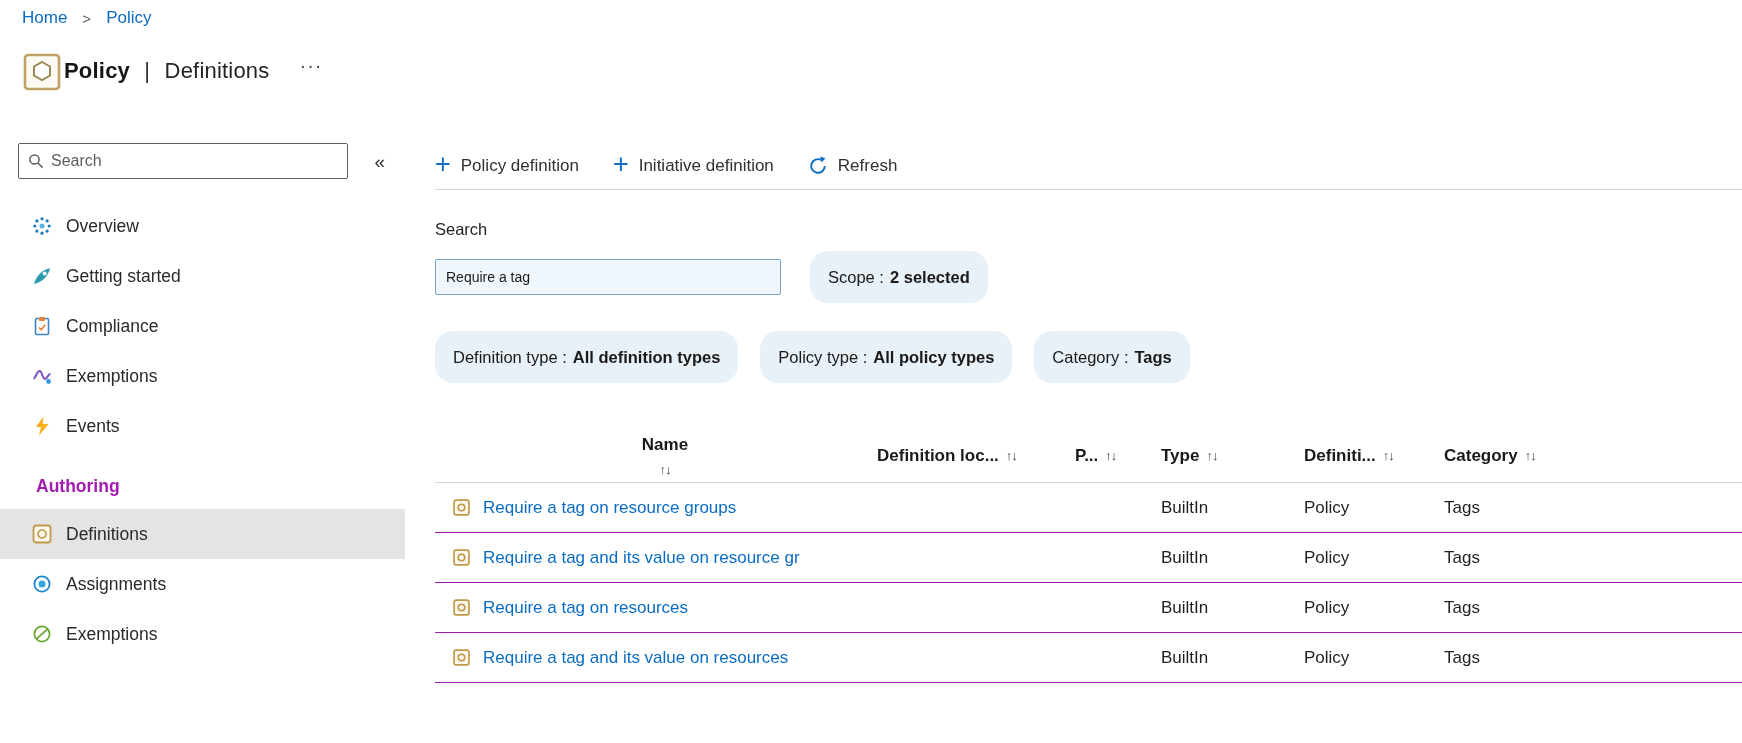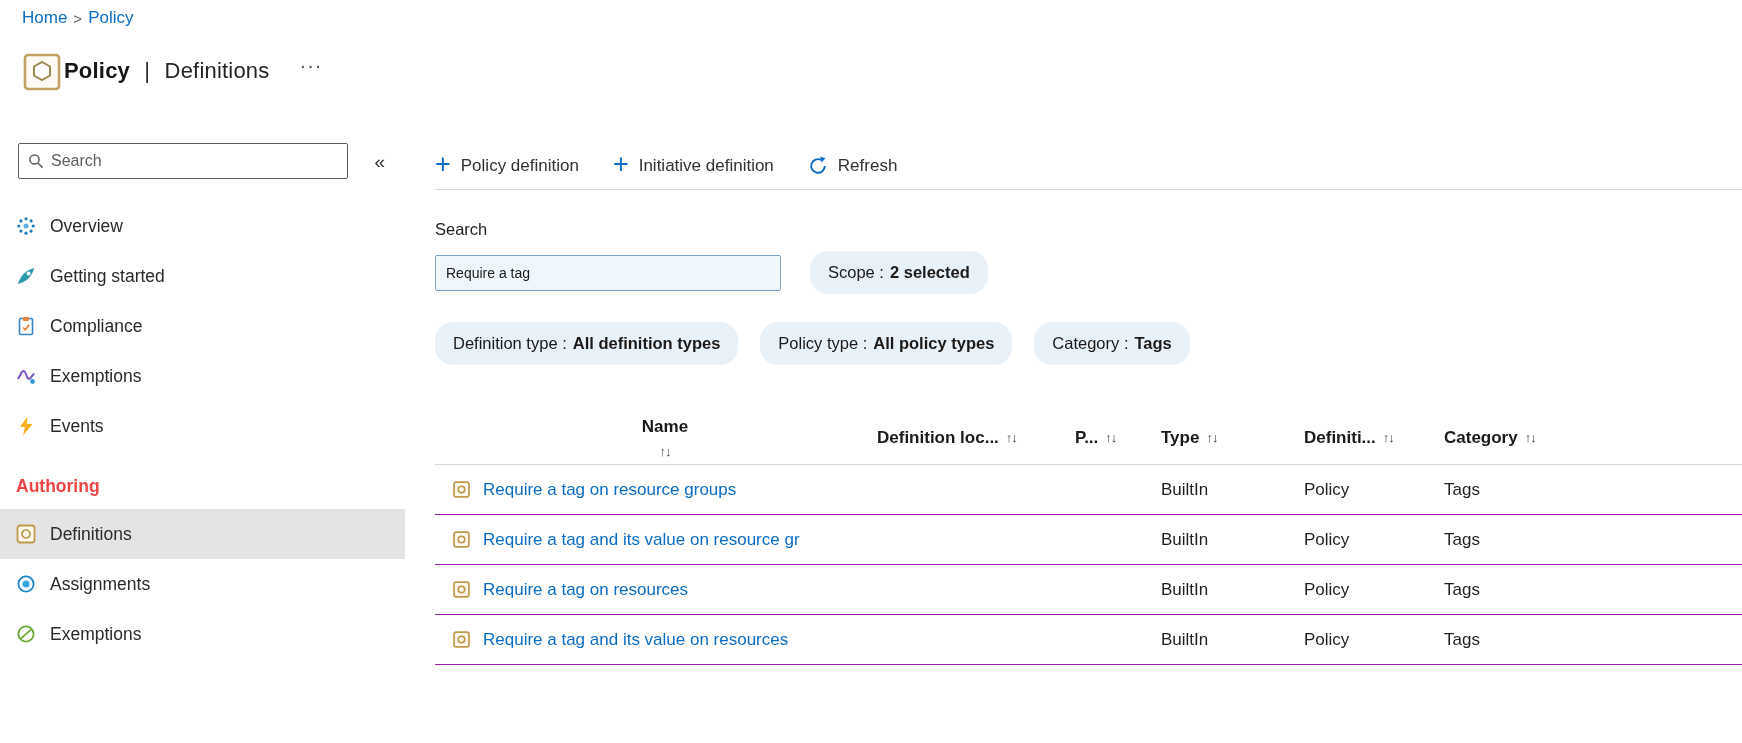--- a/index.html
+++ b/index.html
@@ -6,57 +6,57 @@
   html,body { width:1742px; height:743px; }
   body {
     font-family:"Liberation Sans", sans-serif;
     background:#ffffff; color:#323130;
     position:relative; overflow:hidden;
   }
   a { text-decoration:none; cursor:pointer; }
   button { border:none; background:none; font:inherit; cursor:pointer; color:inherit; }
 
   
-  .breadcrumb { position:absolute; left:22px; top:8px; display:flex; align-items:center; gap:6px; font-size:17px; }
+  .breadcrumb { position:absolute; left:22px; top:8px; display:flex; align-items:center; gap:15px; font-size:17px; }
   .crumb { color:#0b6cc4; }
   .crumb-sep { color:#605e5c; font-size:15px; }
 
   
   .titlebar { position:absolute; left:22px; top:50px; display:flex; align-items:center; }
   .title-icon { width:42px; height:42px; display:inline-flex; }
   .titlebar h1 { font-size:22px; font-weight:400; color:#252423; letter-spacing:0.2px; }
   .t-bold { font-weight:700; color:#171615; }
   .t-sep { margin:0 8px; color:#323130; font-weight:300; }
   .more-btn { margin-left:30px; color:#494847; font-size:20px; letter-spacing:1px; position:relative; top:-6px; }
 
   
   .sidebar { position:absolute; left:0; top:143px; width:405px; bottom:0; }
   .sb-search-row { position:relative; padding-left:18px; height:36px; }
   .sb-search { width:330px; height:36px; border:1px solid #605e5c; border-radius:2px; padding:0 8px 0 32px; font-size:16px; font-family:inherit; color:#323130; outline:none; background:#fff; }
   .sb-search::placeholder { color:#605e5c; }
   .sb-search-icon { position:absolute; left:28px; top:10px; }
   .sb-collapse { position:absolute; right:14px; top:6px; font-size:19px; color:#323130; padding:2px 6px; }
   .nav { margin-top:22px; }
-  .nav-item { height:50px; display:flex; align-items:center; padding-left:16px; gap:14px; font-size:17.5px; color:#2b2a29; cursor:pointer; }
+  .nav-item { height:50px; display:flex; align-items:center; padding-left:32px; gap:14px; font-size:17.5px; color:#2b2a29; cursor:pointer; }
   .nav-item.selected { background:#e4e4e4; }
   .nav-icon { width:20px; height:20px; display:inline-flex; flex:0 0 20px; }
-  .nav-section { margin-top:12px; height:46px; display:flex; align-items:center; padding-left:16px; font-size:17.5px; font-weight:700; color:#ef4444; }
+  .nav-section { margin-top:12px; height:46px; display:flex; align-items:center; padding-left:36px; font-size:17.5px; font-weight:700; color:#a21caf; }
 
   
   .main { position:absolute; left:435px; top:143px; right:0; bottom:0; }
   .toolbar { height:47px; display:flex; align-items:center; gap:34px; border-bottom:1px solid #d8d6d4; }
   .tb-btn { display:flex; align-items:center; gap:10px; font-size:17px; color:#323130; }
   .tb-plus { color:#0b6cc4; font-size:27px; font-weight:300; line-height:1; position:relative; top:-2px; }
   .tb-refresh { width:20px; height:20px; display:inline-flex; }
 
   .search-label { margin-top:30px; font-size:16.5px; color:#242424; }
   .filter-row1 { margin-top:12px; display:flex; align-items:center; gap:29px; }
   .filter-input { width:346px; height:36px; background:#eff6fc; border:1px solid #7fa3c2; border-radius:2px; padding:0 10px; font-size:14px; font-family:inherit; color:#1b1a19; outline:none; }
   .filter-row2 { margin-top:28px; display:flex; align-items:center; gap:22px; }
-  .pill { display:inline-flex; align-items:center; gap:6px; height:43px; padding:0 18px; border-radius:18px; background:#e8f0f8; font-size:16.5px; color:#1b1a19; white-space:nowrap; }
+  .pill { display:inline-flex; align-items:center; gap:6px; height:52px; padding:0 18px; border-radius:18px; background:#e8f0f8; font-size:16.5px; color:#1b1a19; white-space:nowrap; }
   .pill-value { font-weight:700; }
 
   
   .table { margin-top:46px; }
   .thead, .trow { display:grid; grid-template-columns:442px 198px 86px 143px 140px 1fr; align-items:center; }
   .thead { height:54px; border-bottom:1px solid #d8d6d4; font-weight:700; font-size:17px; color:#1b1a19; }
   .th { display:flex; align-items:center; gap:7px; cursor:pointer; }
   .sort { font-size:13px; font-weight:400; color:#3b3a39; letter-spacing:-1px; }
   .col-name { padding-left:18px;flex-direction:column; }
   .trow { height:50px; border-bottom:1px solid #a21caf; font-size:17px; color:#201f1e; }

